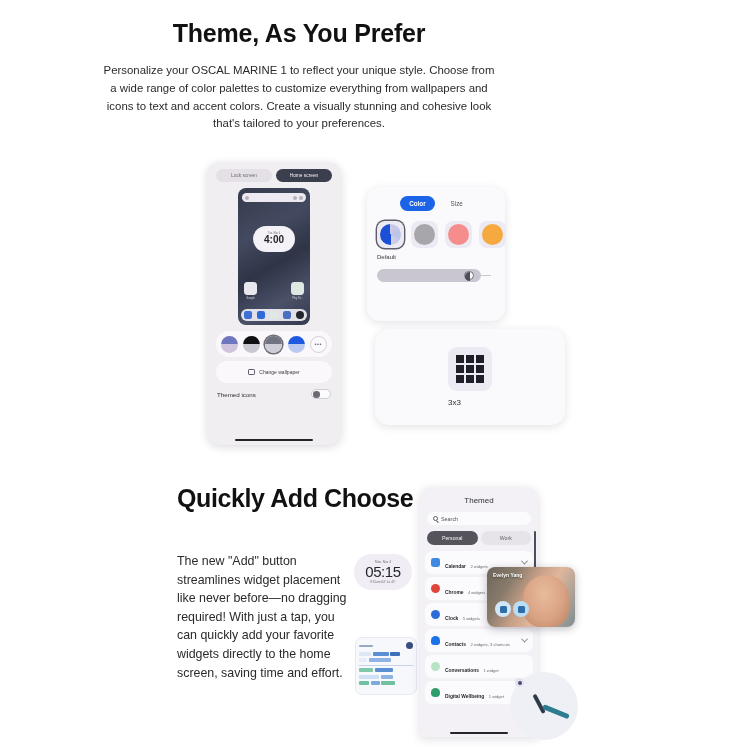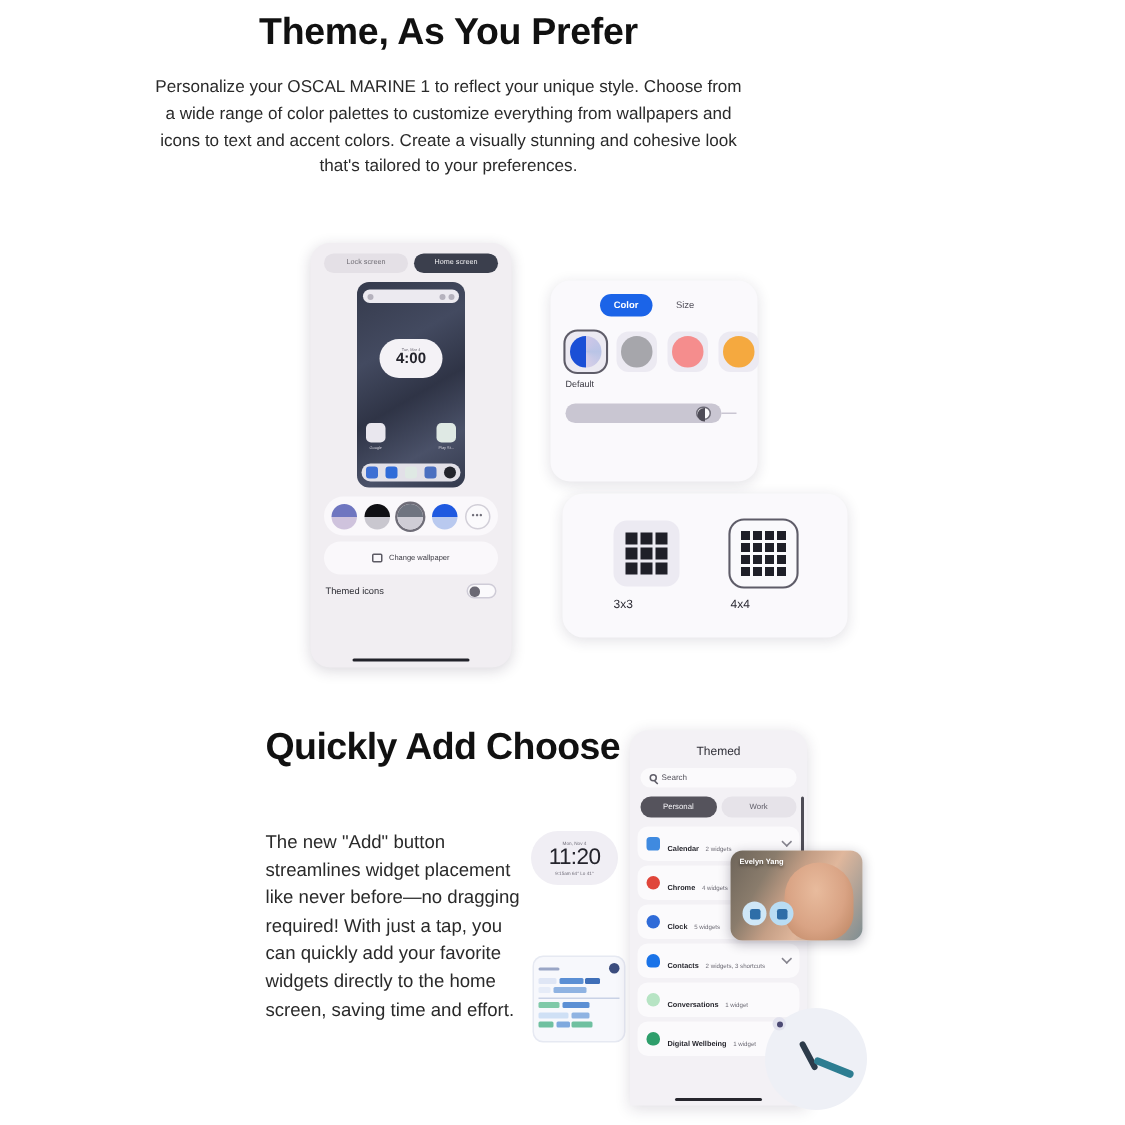--- a/index.html
+++ b/index.html
@@ -5,21 +5,21 @@
   * { box-sizing: border-box; margin:0; padding:0; }
   html,body{
     width:750px; height:750px; overflow:hidden;
     background:#ffffff;
     font-family:"Liberation Sans", sans-serif;
     color:#111;
   }
   .page{ position:relative; width:750px; height:750px; }
 
   
-  .s1-head{ position:absolute; left:0; top:6px; width:598px; text-align:center; }
+  .s1-head{ position:absolute; left:0; top:18px; width:598px; text-align:center; }
   .h1{ font-size:25px; font-weight:bold; letter-spacing:-.2px; color:#111; line-height:1.25; }
   .h2{ font-size:19px; font-weight:400; color:#1b1b1b; margin-top:11px; line-height:1.3; }
   .body-copy{
     margin:13px auto 0; width:392px; font-size:11.4px; line-height:1.55;
     color:#2a2a2a; text-align:center;
   }
 
   
   .phone{
     position:absolute; left:207px; top:162px; width:134px; height:283px;
@@ -360,54 +360,31 @@
             <i style="width:8px;height:8px"></i>
             <i style="width:8px;height:8px"></i>
           <i style="width:8px;height:8px"></i>
             <i style="width:8px;height:8px"></i>
             <i style="width:8px;height:8px"></i>
         </div>
       </div>
       <div class="glabel">3x3</div>
     </div>
 
-    <div class="gopt">
-      <div class="gbox sel">
-        <div class="gdots" style="grid-template-columns:repeat(4,6px)">
-          <i style="width:6px;height:6px"></i>
-            <i style="width:6px;height:6px"></i>
-            <i style="width:6px;height:6px"></i>
-            <i style="width:6px;height:6px"></i>
-          <i style="width:6px;height:6px"></i>
-            <i style="width:6px;height:6px"></i>
-            <i style="width:6px;height:6px"></i>
-            <i style="width:6px;height:6px"></i>
-          <i style="width:6px;height:6px"></i>
-            <i style="width:6px;height:6px"></i>
-            <i style="width:6px;height:6px"></i>
-            <i style="width:6px;height:6px"></i>
-          <i style="width:6px;height:6px"></i>
-            <i style="width:6px;height:6px"></i>
-            <i style="width:6px;height:6px"></i>
-            <i style="width:6px;height:6px"></i>
-        </div>
-      </div>
-      <div class="glabel">4x4</div>
-    </div>
 
   </div>
 
   <div class="s2-head">
     <div class="h1b">Quickly Add Choose</div>
   </div>
   <div class="body2">The new "Add" button streamlines widget placement like never before—no dragging required! With just a tap, you can quickly add your favorite widgets directly to the home screen, saving time and effort.</div>
 
   <div class="w-clock">
     <div class="sm">Mon, Nov 4</div>
-    <div class="big">11:20</div>
+    <div class="big">05:15</div>
     <div class="sm">9:15am 64° Lo 41°</div>
   </div>
 
   <div class="w-sched">
     <div class="hdr">
         <b></b>
         <u></u>
       </div>
     <div class="row">
         <s style="width:12px;background:#dfe6f5"></s>

